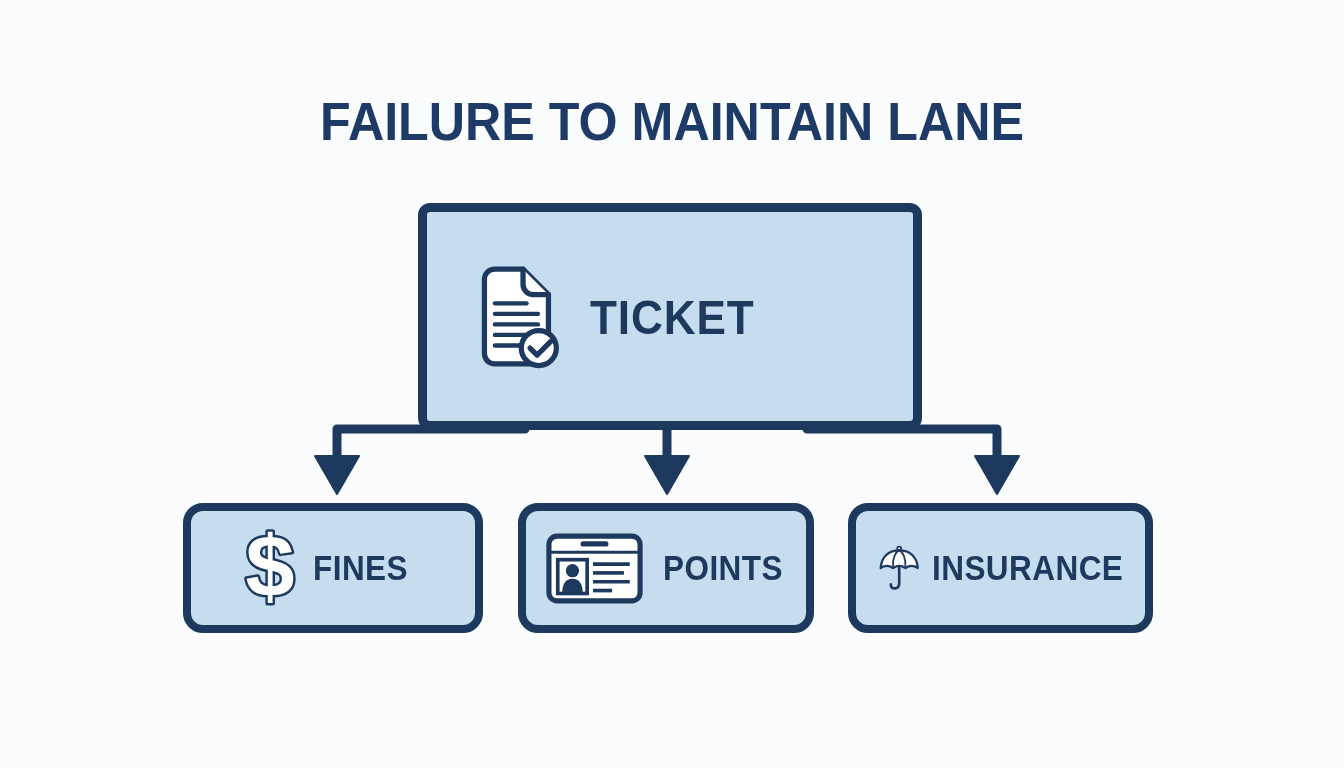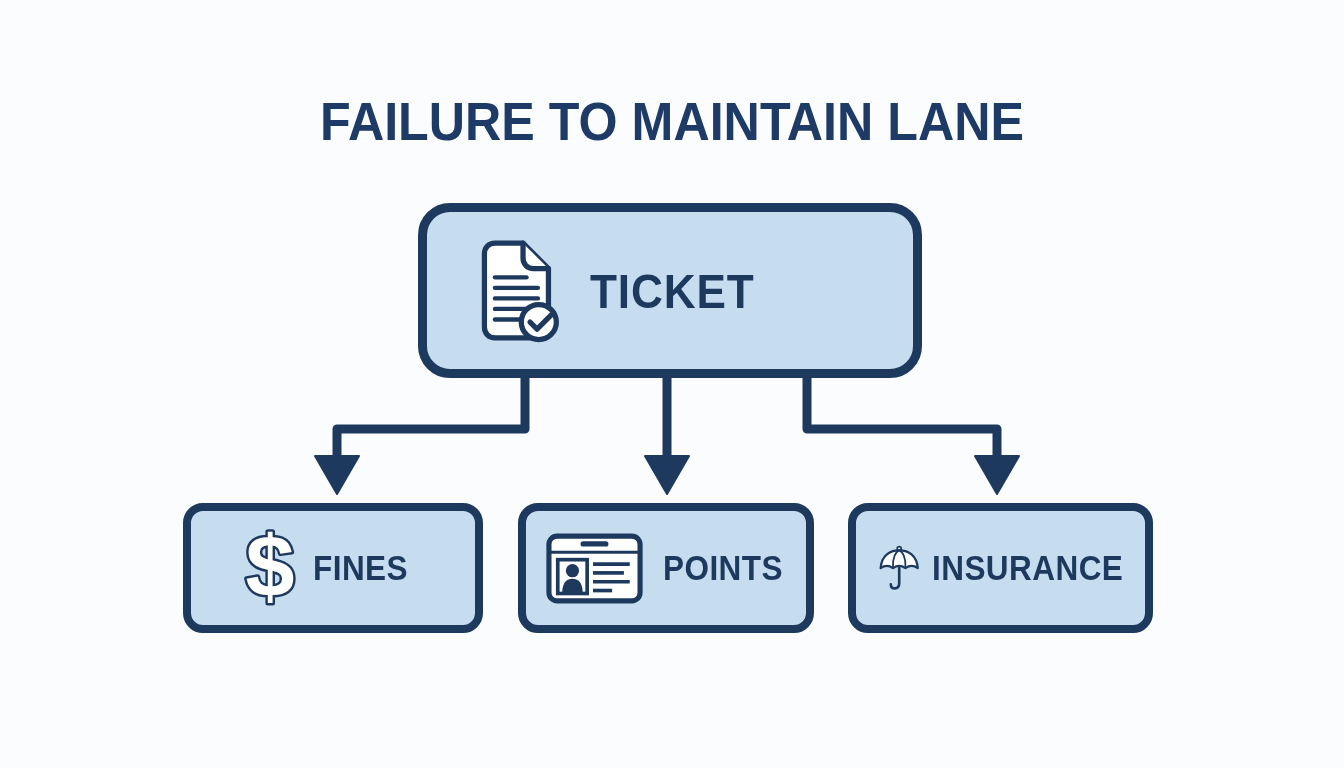--- a/index.html
+++ b/index.html
@@ -30,22 +30,22 @@
   .node {
     position: absolute; display: flex; align-items: center;
     background: var(--node-fill); border: 8px solid var(--navy);
   }
   .node .label {
     font-weight: bold; color: var(--navy); white-space: nowrap;
     transform: scaleX(0.9); transform-origin: left center;
   }
 
   .node.root {
-    left: 418px; top: 203px; width: 504px; height: 175px;
-    border-width: 9px; border-radius: 32px; padding-left: 45px; gap: 30px;
+    left: 418px; top: 203px; width: 504px; height: 227px;
+    border-width: 9px; border-radius: 12px; padding-left: 45px; gap: 30px;
   }
   .node.root .label { font-size: 49px; letter-spacing: 1px; }
 
   .node.child { top: 503px; height: 130px; border-radius: 20px; }
   .node.child .label { font-size: 35px; letter-spacing: 0.5px; }
 
   .node.fines     { left: 183px; width: 300px; padding-left: 50px; gap: 14px; }
   .node.points    { left: 518px; width: 296px; padding-left: 20px; gap: 20px; text-align: right; }
   .node.insurance { left: 848px; width: 305px; padding-left: 22px; gap: 12px; }
 

